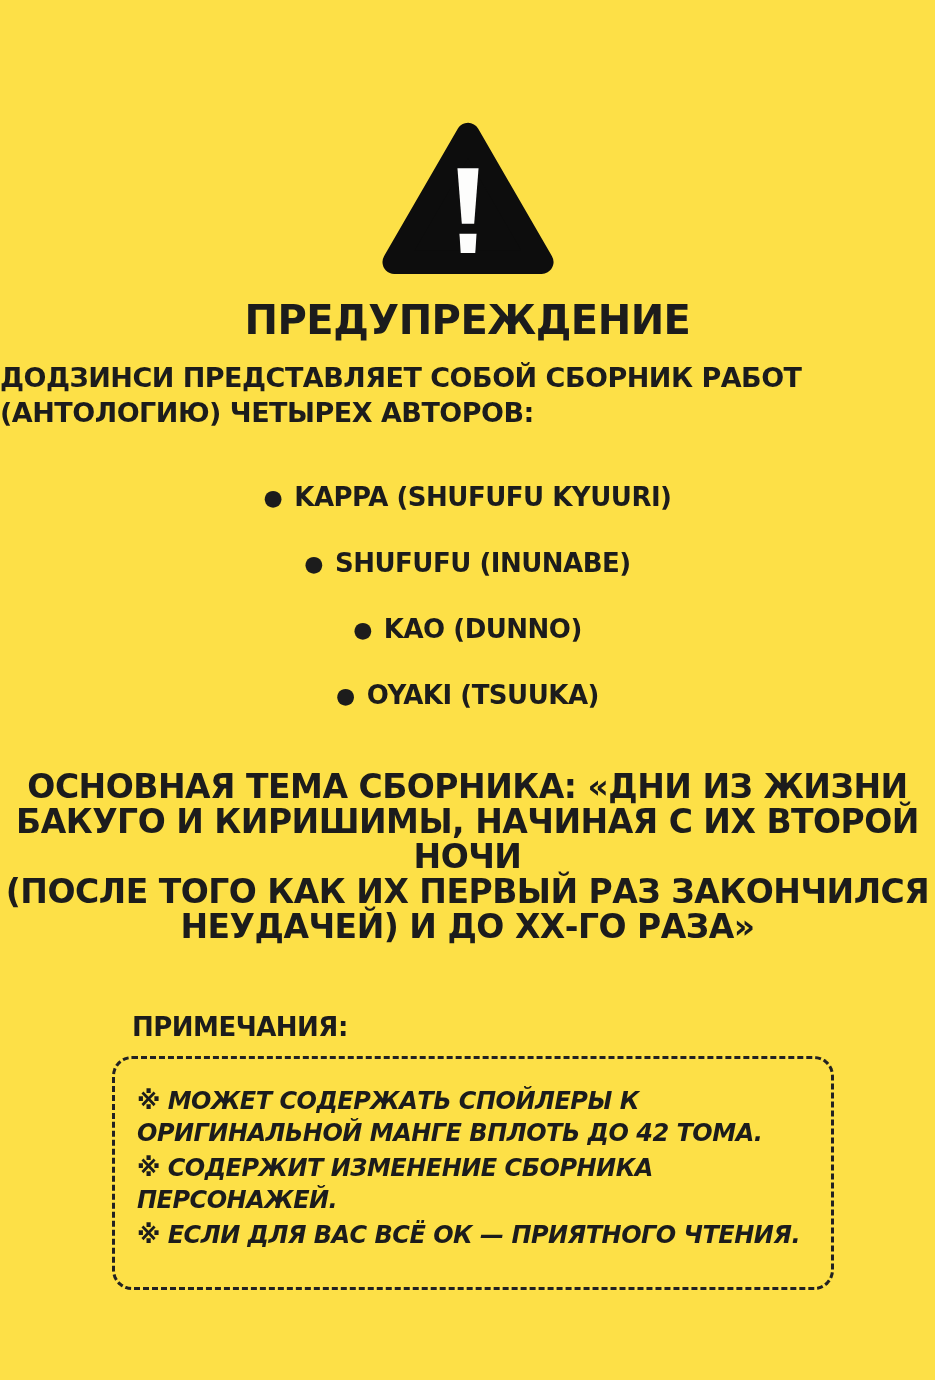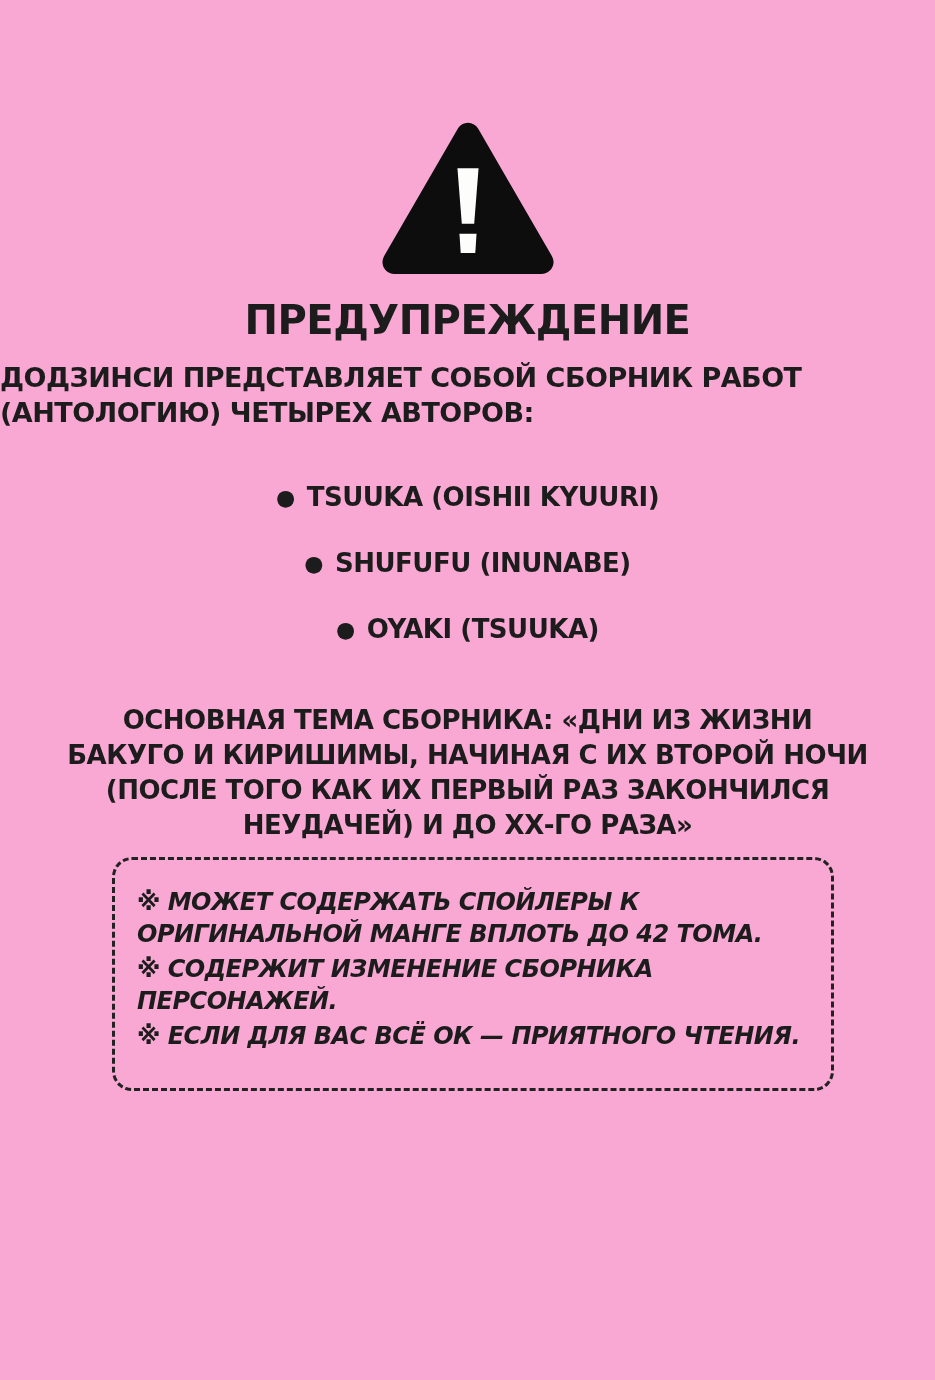--- a/index.html
+++ b/index.html
@@ -2,21 +2,21 @@
 <html><head>
 <meta charset="utf-8">
 <style>
   * { margin: 0; padding: 0; box-sizing: border-box; }
   html, body { background: #f4f4f2; }
   .page {
     position: relative;
     width: 935px;
     height: 1380px;
     margin: 0 auto;
-    background: #f9a8d4;
+    background: #fde047;
     color: #1c1c1c;
     font-family: "DejaVu Sans", "Liberation Sans", sans-serif;
     font-weight: 700;
     letter-spacing: -0.5px;
     overflow: hidden;
   }
   .icon-wrap {
     padding-top: 118px;
     display: flex;
     justify-content: center;
@@ -48,21 +48,21 @@
   ul.authors li:last-child { margin-bottom: 16px; }
   ul.authors .bullet {
     display: inline-block;
     margin-right: 12px;
     font-size: 22px;
     vertical-align: 1px;
   }
   p.theme {
     margin-top: 58px;
     text-align: center;
-    font-size: 26px;
+    font-size: 33px;
     line-height: 35px;
     white-space: pre-line;
   }
   .notes-label {
     margin: 68px 0 0 132px;
     font-size: 26px;
     line-height: 30px;
   }
   .notes-box {
     margin: 14px 0 0 112px;
@@ -93,35 +93,39 @@
     </svg>
   </div>
 
   <h1 class="title">ПРЕДУПРЕЖДЕНИЕ</h1>
 
   <p class="intro">ДОДЗИНСИ ПРЕДСТАВЛЯЕТ СОБОЙ СБОРНИК РАБОТ
 (АНТОЛОГИЮ) ЧЕТЫРЕХ АВТОРОВ:</p>
 
   <ul class="authors">
     <li>
-      <span class="bullet">●</span><span>TSUUKA (OISHII KYUURI)</span>
+      <span class="bullet">●</span><span>KAPPA (SHUFUFU KYUURI)</span>
     </li>
     <li>
       <span class="bullet">●</span><span>SHUFUFU (INUNABE)</span>
+    </li>
+    <li>
+      <span class="bullet">●</span><span>KAO (DUNNO)</span>
     </li>
     <li>
       <span class="bullet">●</span><span>OYAKI (TSUUKA)</span>
     </li>
   </ul>
 
   <p class="theme">ОСНОВНАЯ ТЕМА СБОРНИКА: «ДНИ ИЗ ЖИЗНИ
 БАКУГО И КИРИШИМЫ, НАЧИНАЯ С ИХ ВТОРОЙ НОЧИ
 (ПОСЛЕ ТОГО КАК ИХ ПЕРВЫЙ РАЗ ЗАКОНЧИЛСЯ
 НЕУДАЧЕЙ) И ДО ХХ-ГО РАЗА»</p>
 
+  <div class="notes-label">ПРИМЕЧАНИЯ:</div>
 
   <div class="notes-box">
     <p class="note">※ МОЖЕТ СОДЕРЖАТЬ СПОЙЛЕРЫ К
 ОРИГИНАЛЬНОЙ МАНГЕ ВПЛОТЬ ДО 42 ТОМА.</p>
     <p class="note">※ СОДЕРЖИТ ИЗМЕНЕНИЕ СБОРНИКА
 ПЕРСОНАЖЕЙ.</p>
     <p class="note">※ ЕСЛИ ДЛЯ ВАС ВСЁ ОК — ПРИЯТНОГО ЧТЕНИЯ.</p>
   </div>
 
 </div>

